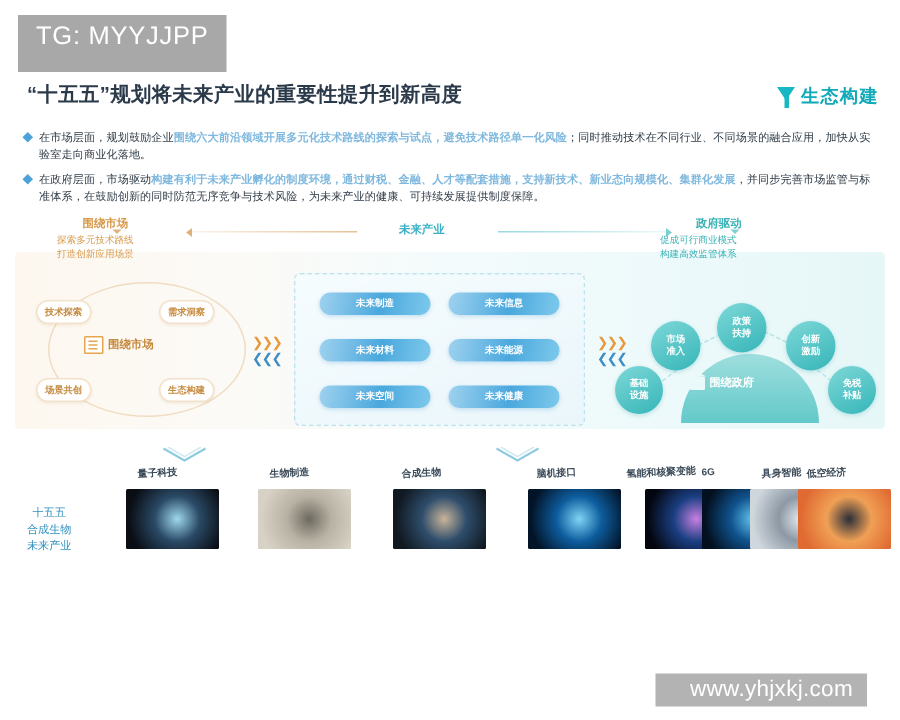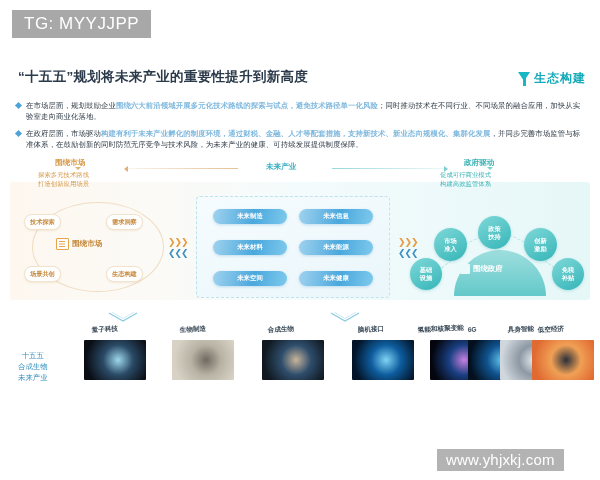--- a/index.html
+++ b/index.html
@@ -8,25 +8,25 @@
     font-family:"Liberation Sans","DejaVu Sans",sans-serif;
     overflow:hidden;position:relative;
   }
   .page{position:absolute;inset:0;}
 
   
   .tg-badge{
     position:absolute;left:12px;top:10px;
     background:#a8a8a8;color:#ffffff;
     font-size:17px;letter-spacing:.5px;
-    padding:5px 12px 6px 12px;line-height:1;
-  }
-
-  
-  .slide{position:absolute;left:0;top:62px;width:600px;height:350px;background:#fff;}
+    padding:5px 12px 18px 12px;line-height:1;
+  }
+
+  
+  .slide{position:absolute;left:0;top:48px;width:600px;height:350px;background:#fff;}
 
   .title{
     position:absolute;left:18px;top:6px;
     font-size:13.5px;font-weight:bold;color:#2b3a4a;
     letter-spacing:.3px;white-space:nowrap;
   }
   .logo{
     position:absolute;right:14px;top:8px;display:flex;align-items:center;gap:3px;
   }
   .logo-mark{width:13px;height:14px;position:relative;}
@@ -165,21 +165,21 @@
   .thumb{position:absolute;top:28px;width:62px;height:40px;border-radius:1px;overflow:hidden;}
   .thumb .sh{position:absolute;inset:0;}
   .thlbl{
     position:absolute;top:14px;font-size:6.6px;color:#3a4a58;font-weight:bold;
     white-space:nowrap;transform:rotate(-3deg);transform-origin:left bottom;
   }
 
   .wm{
     position:absolute;left:437px;top:449px;
     background:#b3b3b3;color:#ffffff;font-size:15px;
-    padding:3px 9px 4px 9px;line-height:1;letter-spacing:.2px;
+    padding:3px 9px 4px 23px;line-height:1;letter-spacing:.2px;
   }
 </style>
 </head>
 <body>
 
 <div class="page">
 
   <div class="tg-badge">TG: MYYJJPP</div>
 
   <div class="slide">

